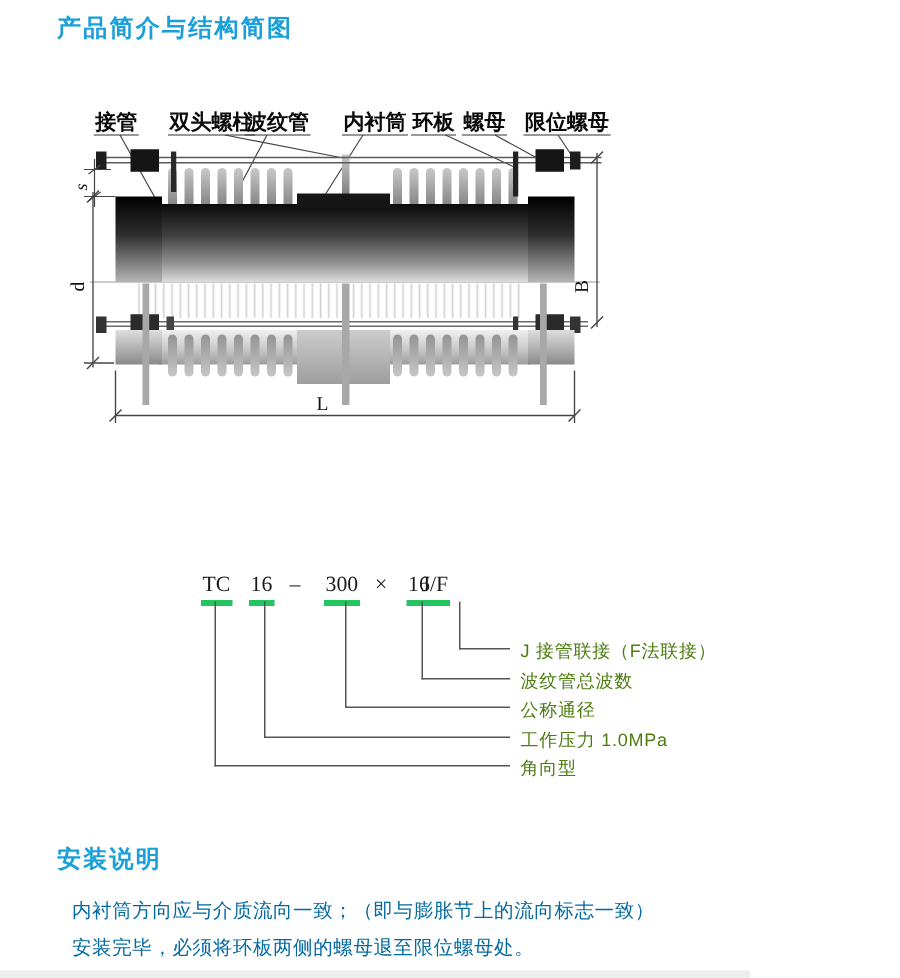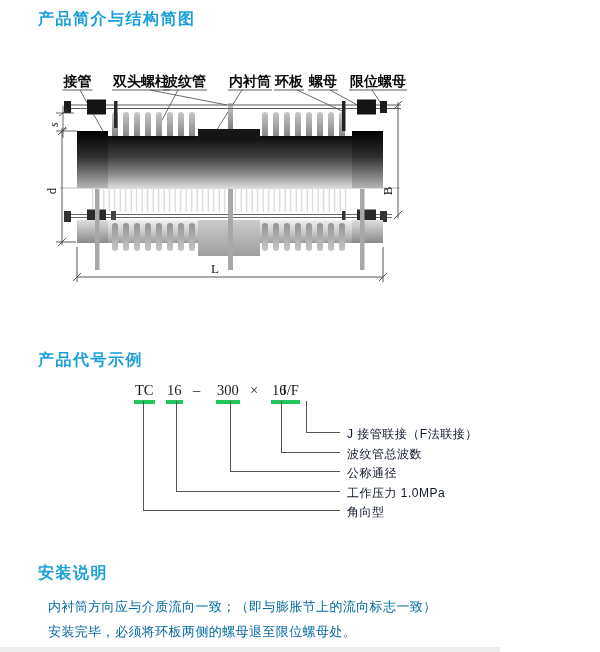--- a/index.html
+++ b/index.html
@@ -16,21 +16,21 @@
 
   .part-label { font:bold 14px "Liberation Sans", sans-serif; fill:#0a0a0a; }
   .dim-letter { font:13px "Liberation Serif", serif; fill:#111; }
   .dim-letter-s { font:italic 12px "Liberation Serif", serif; fill:#111; }
 
   .code-token { position:absolute; top:382px; font:14.5px "Liberation Serif", serif;
                 color:#1a1a1a; white-space:nowrap; }
   .code-token.u { border-bottom:4px solid #22c55e; padding:0 1px 1px 1px; }
   .connector { position:absolute; border-left:1px solid #555; border-bottom:1px solid #555; }
   .legend-label { position:absolute; left:347px; font:12px "Liberation Sans", sans-serif;
-                  color:#0f172a; white-space:nowrap; letter-spacing:0.5px; }
+                  color:#4d7c0f; white-space:nowrap; letter-spacing:0.5px; }
 
   .install-line { position:absolute; left:48px; font:13px "Liberation Sans", sans-serif;
                   color:#0369a1; letter-spacing:0.4px; white-space:nowrap; }
   #install-line1 { top:598px; }
   #install-line2 { top:623px; }
   .bottom-strip { position:absolute; left:0; top:647px; width:600px; height:5px; background:#ededed; }
 </style>
 </head>
 <body>
 
@@ -229,21 +229,20 @@
     <g stroke="#444" stroke-width="0.9">
       <line x1="47" y1="182" x2="47" y2="217"></line>
       <line x1="353" y1="182" x2="353" y2="217"></line>
       <line x1="47" y1="212" x2="353" y2="212"></line>
       <line x1="43" y1="216" x2="51" y2="208"></line>
       <line x1="349" y1="216" x2="357" y2="208"></line>
     </g>
     <text class="dim-letter" x="185" y="208" text-anchor="middle">L</text>
   </svg>
 
-  <div class="h-title" id="title-code">产品代号示例</div>
 
   <div>
     <span class="code-token u" style="left:134px">TC</span>
     <span class="code-token u" style="left:166px">16</span>
     <span class="code-token" style="left:193px">–</span>
     <span class="code-token u" style="left:216px">300</span>
     <span class="code-token" style="left:250px">×</span>
     <span class="code-token u" style="left:271px">16</span>
     <span class="code-token u" style="left:280px">J/F</span>
 

